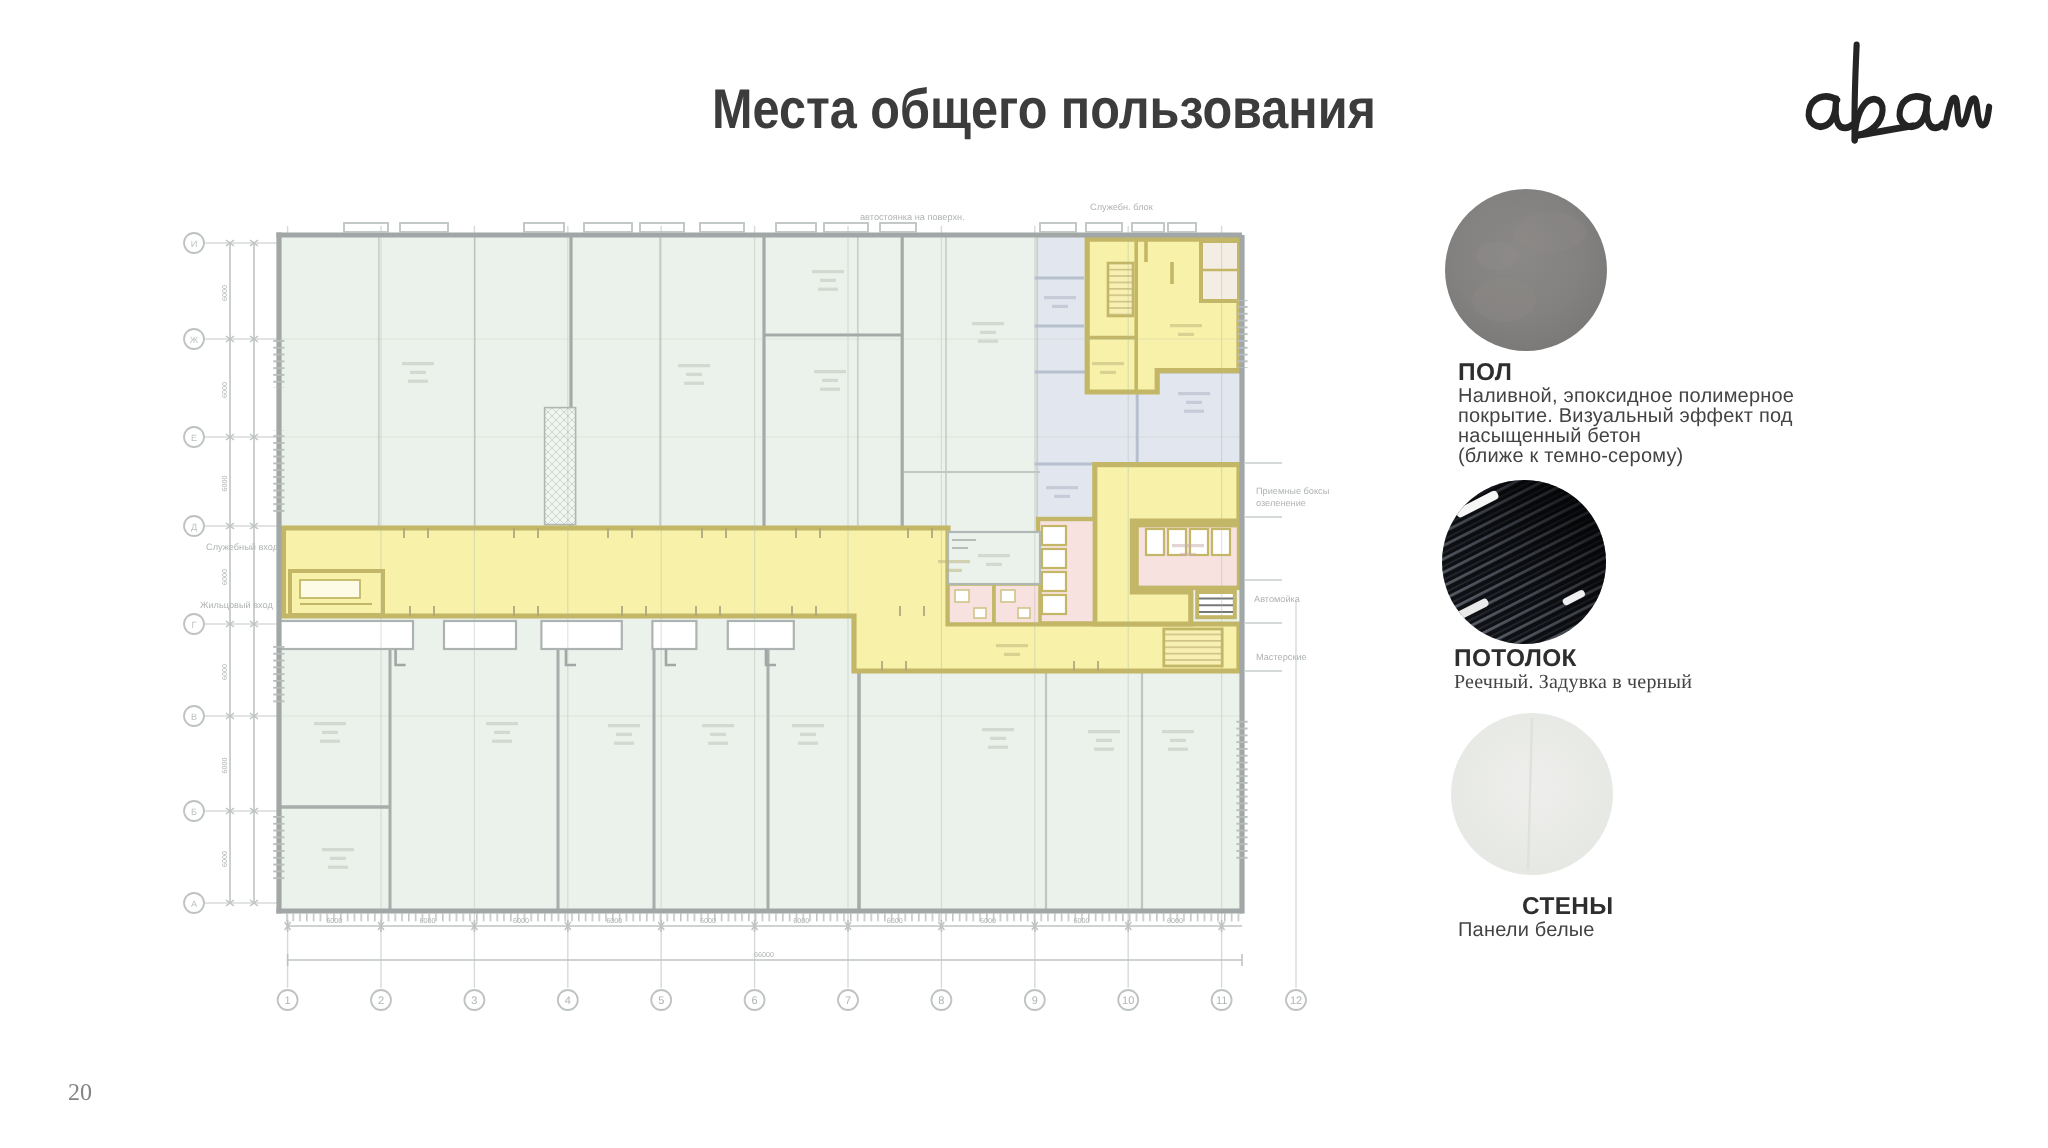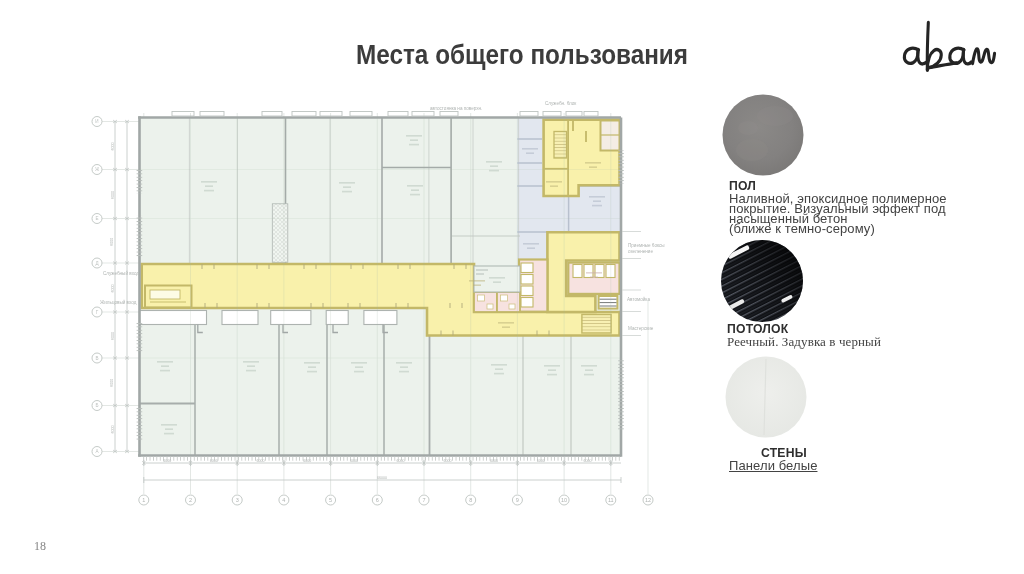--- a/index.html
+++ b/index.html
@@ -3,29 +3,29 @@
 <meta charset="utf-8">
 <style>
   html,body{margin:0;padding:0;}
   body{width:1024px;height:574px;position:relative;background:#ffffff;
        font-family:"Liberation Sans", sans-serif;overflow:hidden;}
   .title{position:absolute;left:356px;top:39px;font-size:28px;font-weight:700;
          color:#3c3c3c;letter-spacing:0px;transform:scaleX(0.868);transform-origin:0 0;}
   .pagenum{position:absolute;left:34px;top:539px;font-size:12px;color:#858585;
            font-family:"Liberation Serif",serif;}
   .swlabel{position:absolute;font-size:12.2px;font-weight:700;color:#2e2e2e;letter-spacing:0.2px;}
-  .swtext{position:absolute;font-size:13px;color:#434343;line-height:9.9px;letter-spacing:0.1px;}
+  .swtext{position:absolute;font-size:10px;color:#434343;line-height:9.9px;letter-spacing:0.1px;}
   #logo{position:absolute;left:880px;top:20px;}
   #swatches{position:absolute;left:0;top:0;}
   #plan{position:absolute;left:0;top:0;filter:blur(0.3px) opacity(0.93);}
 </style>
 </head>
 <body>
   <div class="title">Места общего пользования</div>
-  <div class="pagenum">18</div>
+  <div class="pagenum">20</div>
 
   <svg id="logo" width="130" height="70" viewBox="0 0 130 70">
     <g fill="none" stroke="#242424" stroke-width="3.4" stroke-linecap="round" transform="translate(5.3,0) scale(0.9,1)">
       <path d="M37,30 C30,26 22.5,29 21.3,35.5 C20.2,41.5 26,44.8 31,42.6 C34.8,40.8 36.3,35.5 36.4,31"></path>
       <path d="M36.4,29.5 C35.9,34.5 35.7,39.5 37.8,42.3 C39.6,44.7 43.2,44.2 45.5,42.4"></path>
       <path d="M47.8,2.5 C47.1,16 46.4,36 46.7,50"></path>
       <path d="M46.7,50 C46.9,41.5 49.4,33.5 54,30.6 C58,28.2 62.4,30.4 62.2,35 C62,41.5 55.4,46.4 48.6,47.6 C47.4,47.8 46.8,48.8 46.7,50"></path>
       <path d="M48.6,47.6 C56,46.6 67,44.6 79,42.9"></path>
       <path d="M87.5,30 C80.5,26 73,29 71.8,35.5 C70.7,41.5 76.5,44.8 81.5,42.6 C85.3,40.8 86.8,35.5 86.9,31"></path>
       <path d="M86.9,29.5 C86.4,34.5 86.2,39.5 88.3,42.3 C90.1,44.7 93.5,44.2 95.5,42"></path>
@@ -75,21 +75,21 @@
     <line x1="766" y1="359" x2="764" y2="435" stroke="#dfe1dd" stroke-width="1.2"></line>
   </svg>
 
   <div class="swlabel" style="left:729px;top:179px;">ПОЛ</div>
   <div class="swtext" style="left:729px;top:194px;">Наливной, эпоксидное полимерное<br>покрытие. Визуальный эффект под<br>насыщенный бетон<br>(ближе к темно-серому)</div>
 
   <div class="swlabel" style="left:727px;top:322px;">ПОТОЛОК</div>
   <div class="swtext" style="left:727px;top:337px;font-family:Liberation Serif, serif;">Реечный. Задувка в черный</div>
 
   <div class="swlabel" style="left:761px;top:446px;">СТЕНЫ</div>
-  <div class="swtext" style="left:729px;top:461px;text-decoration:underline;">Панели белые</div>
+  <div class="swtext" style="left:729px;top:461px;">Панели белые</div>
 
   <svg id="plan" width="1024" height="574" viewBox="0 0 1024 574">
 <defs>
 <pattern id="stair" width="4" height="3.2" patternUnits="userSpaceOnUse">
         <rect width="4" height="3.2" fill="#f7efad"></rect>
         <rect width="4" height="0.8" fill="#c9bd78"></rect>
       </pattern>
 <pattern id="hatchx" width="3.4" height="8" patternUnits="userSpaceOnUse">
         <rect width="0.8" height="8" fill="#bdc3c0"></rect>
       </pattern>

